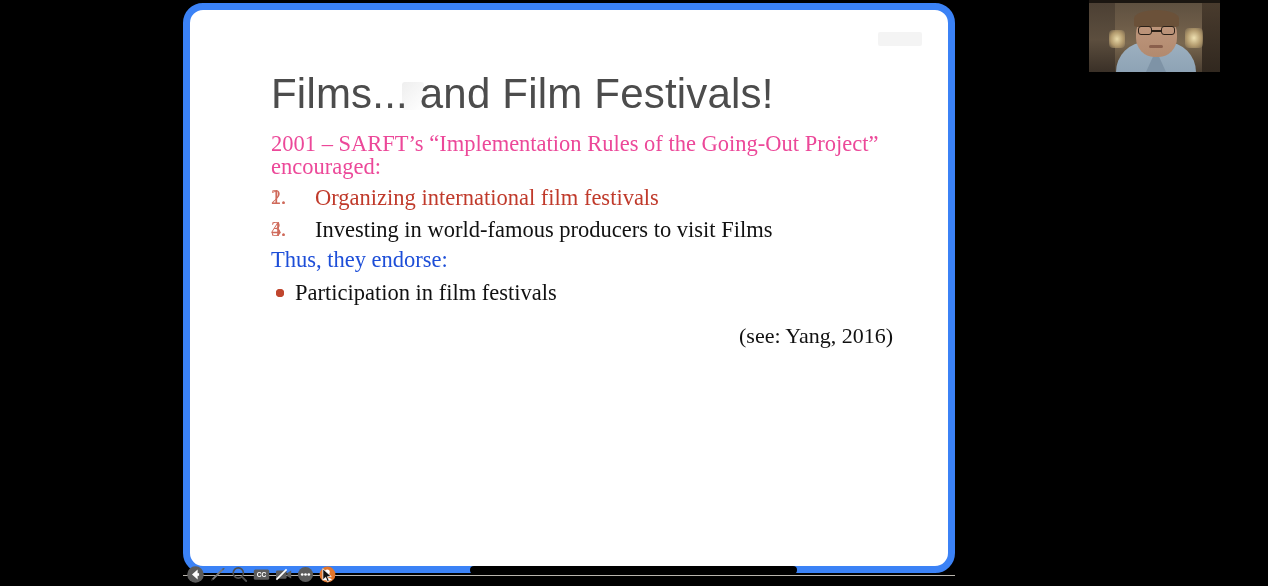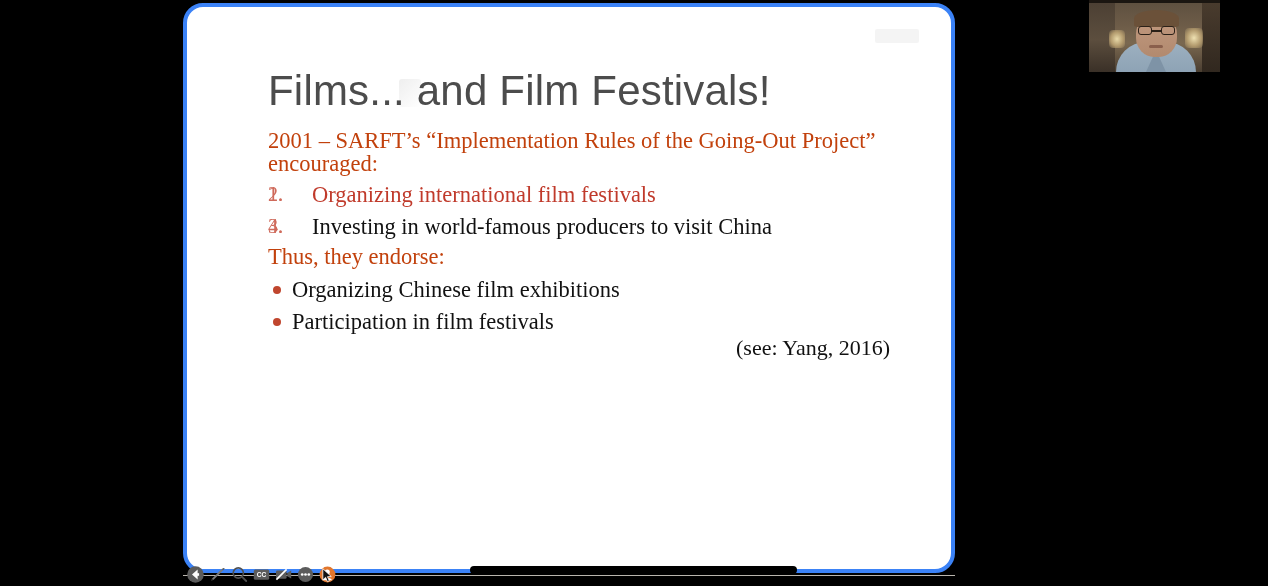--- a/index.html
+++ b/index.html
@@ -22,21 +22,21 @@
   }
 
   
   .slide-card {
     position: absolute;
     left: 183px;
     top: 3px;
     width: 772px;
     height: 570px;
     background: #ffffff;
-    border: 4px solid #3b82f6;
+    border: 7px solid #3b82f6;
     border-radius: 20px;
     box-sizing: border-box;
     overflow: hidden;
   }
 
   .slide-inner {
     position: absolute;
     left: 0; top: 0;
     width: 100%;
     height: 100%;
@@ -80,21 +80,21 @@
     width: 660px;
     color: #0d0d0d;
     font-size: 22.5px;
     line-height: 1.0;
   }
 
   .lead-para {
     font-size: 22.5px;
     line-height: 23px;
     margin: 0 0 4px 0;
-    color: #c2410c;
+    color: #ec4899;
     width: 650px;
   }
 
   ol.numbered {
     list-style: none;
     margin: 0;
     padding: 0;
   }
   ol.numbered li {
     position: relative;
@@ -114,21 +114,21 @@
     font-size: 20px;
   }
   ol.numbered li.red-item {
     color: #c03a2b;
   }
 
   .thus-line {
     margin: 1px 0 3px 0;
     font-size: 22.5px;
     line-height: 28px;
-    color: #c2410c;
+    color: #1d4ed8;
   }
 
   ul.bulleted {
     list-style: none;
     margin: 0;
     padding: 0;
   }
   ul.bulleted li {
     position: relative;
     padding-left: 24px;
@@ -141,20 +141,21 @@
     position: absolute;
     left: 5px;
     top: 12px;
     width: 8px;
     height: 8px;
     border-radius: 50%;
     background: #c0462e;
   }
 
   .citation {
+    margin-top: 16px;
     text-align: right;
     padding-right: 38px;
     font-size: 22px;
     color: #111111;
   }
 
   
   .toolbar {
     position: absolute;
     left: 183px;
@@ -309,30 +310,29 @@
           </li>
           <li class="red-item">
             <span class="num">2.</span>
             <span>Organizing international film festivals</span>
           </li>
           <li>
             <span class="num">3.</span>
           </li>
           <li>
             <span class="num">4.</span>
-            <span>Investing in world-famous producers to visit China</span>
+            <span>Investing in world-famous producers to visit Films</span>
           </li>
         </ol>
 
         <p class="thus-line">Thus, they endorse:</p>
 
         <ul class="bulleted">
           <li>
             <span class="dot"></span>
-            <span>Organizing Chinese film exhibitions</span>
           </li>
           <li>
             <span class="dot"></span>
             <span>Participation in film festivals</span>
           </li>
         </ul>
 
         <div class="citation">(see: Yang, 2016)</div>
       </div>
     </div>

